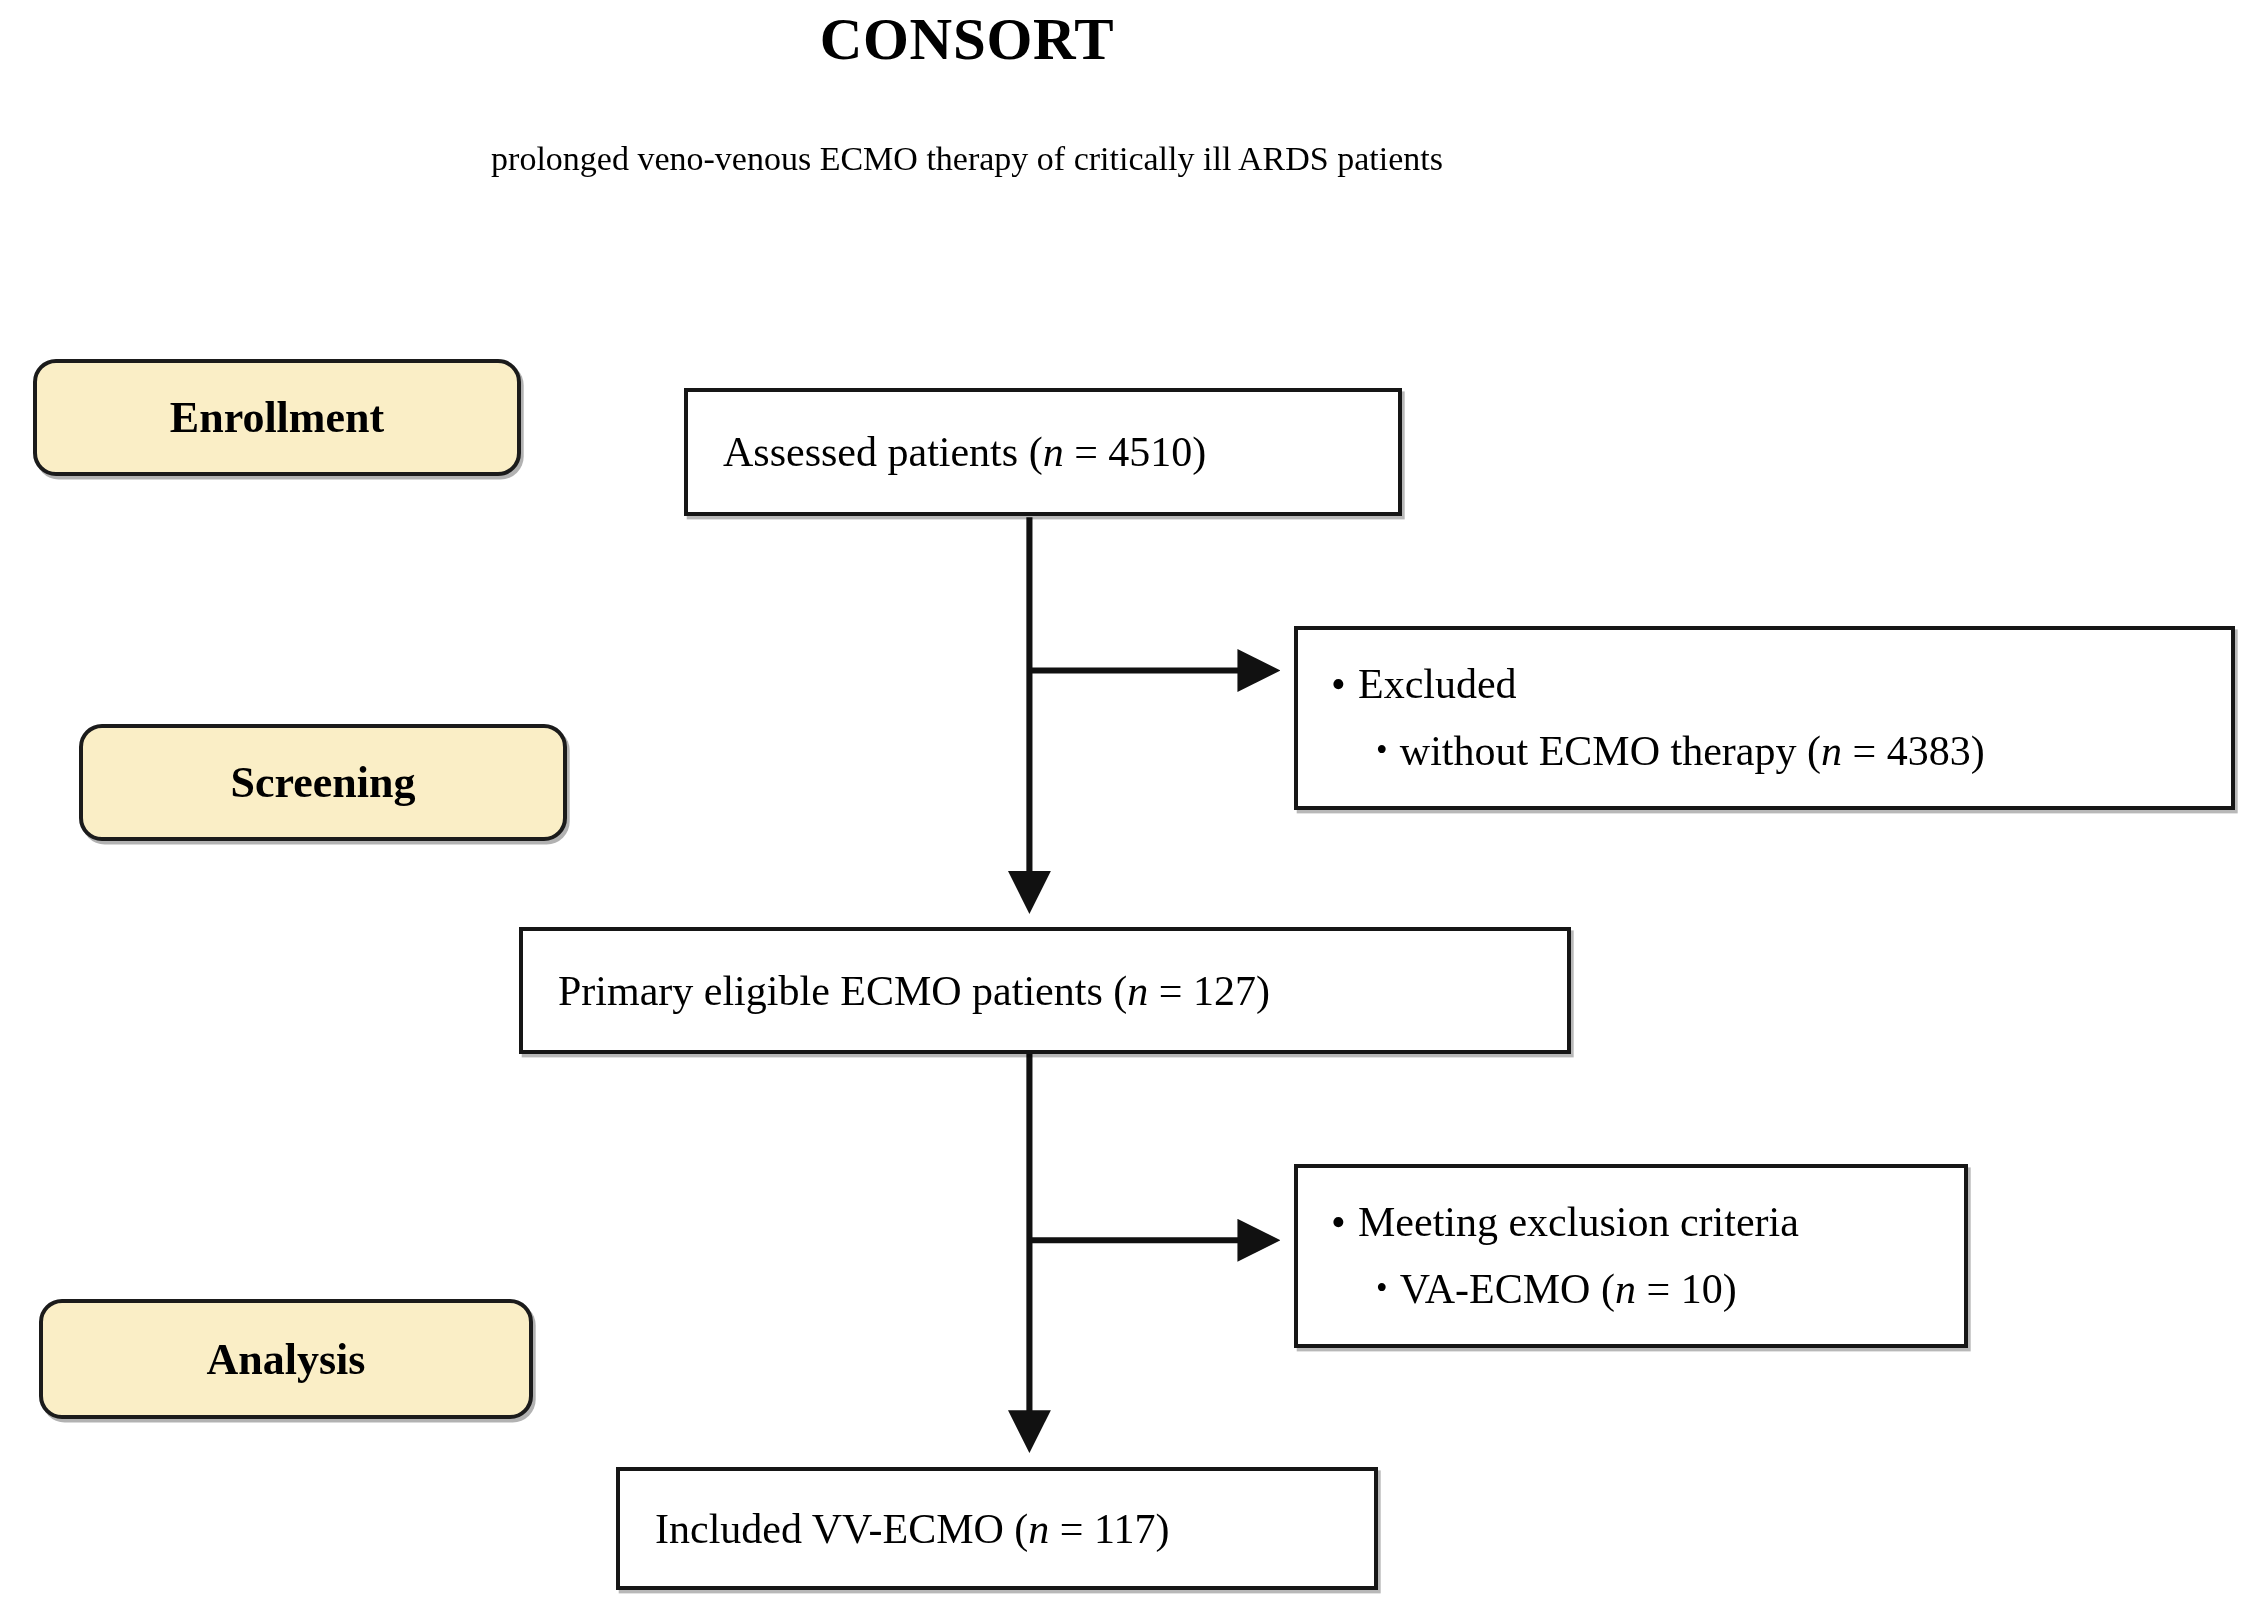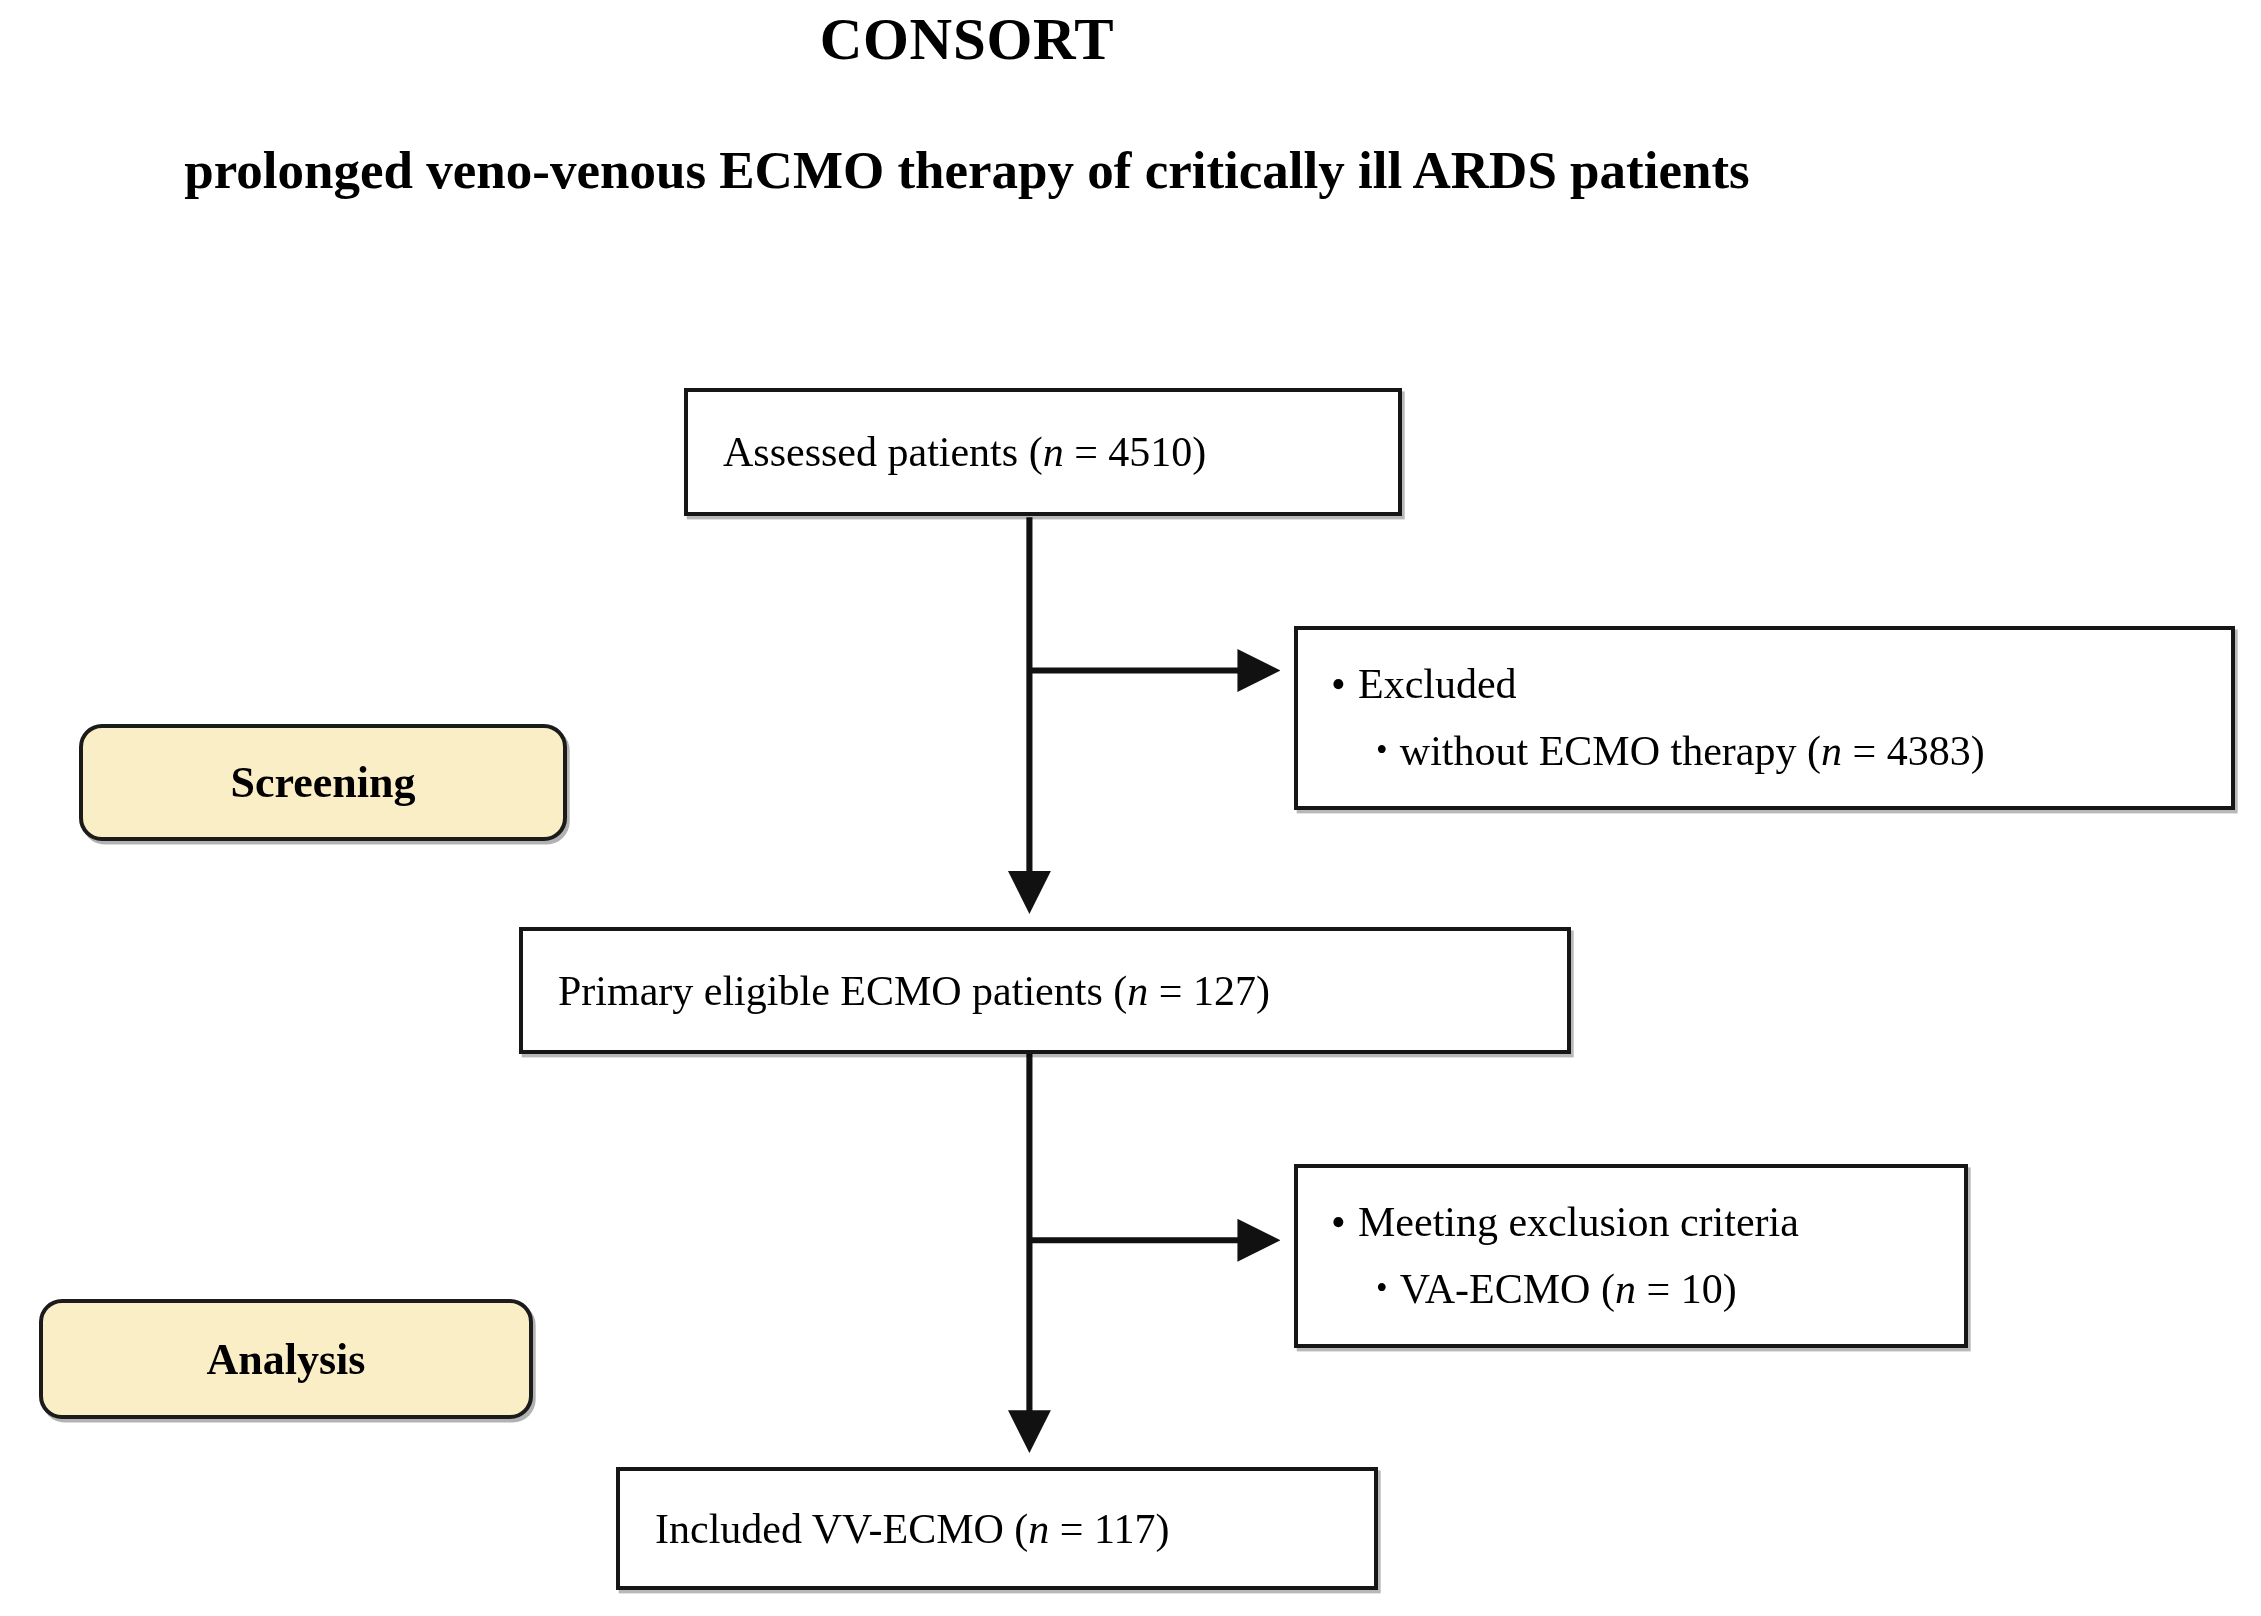--- a/index.html
+++ b/index.html
@@ -29,22 +29,22 @@
     font-weight: bold;
     letter-spacing: 0.7px;
     color: #000000;
   }
   .subtitle {
     position: absolute;
     left: 0;
     top: 140px;
     width: 1934px;
     text-align: center;
-    font-size: 53px;
-    font-weight: bold;
+    font-size: 34px;
+    font-weight: normal;
     color: #000000;
   }
 
   
   .stage-badge {
     position: absolute;
     box-sizing: border-box;
     border: 4.8px solid #1b1b1b;
     border-radius: 23px;
     background: #faeec6;
@@ -131,20 +131,23 @@
 
     <path d="M1512,760 L1512,1330" stroke="#111111" stroke-width="9" fill="none" marker-end="url(#arrowhead)"></path>
 
     <path d="M1512,985 L1868,985" stroke="#111111" stroke-width="9" fill="none" marker-end="url(#arrowhead)"></path>
 
     <path d="M1512,1548 L1512,2122" stroke="#111111" stroke-width="9" fill="none" marker-end="url(#arrowhead)"></path>
 
     <path d="M1512,1822 L1868,1822" stroke="#111111" stroke-width="9" fill="none" marker-end="url(#arrowhead)"></path>
   </svg>
 
+  <div class="stage-badge" style="left:33px; top:359px; width:488px; height:117px;">
+    <span>Enrollment</span>
+  </div>
 
   <div class="stage-badge" style="left:33px; top:724px; width:488px; height:117px;margin-left:46px;">
     <span>Screening</span>
   </div>
 
   <div class="stage-badge" style="left:39px; top:1299px; width:494px; height:120px;">
     <span>Analysis</span>
   </div>
 
   <div class="flow-box centered" style="left:684px; top:388px; width:718px; height:128px;">

